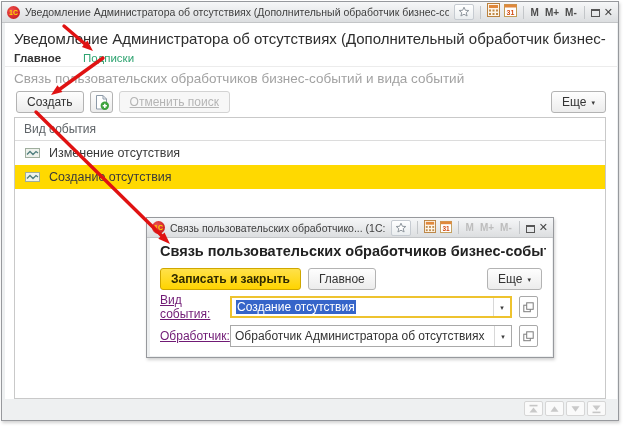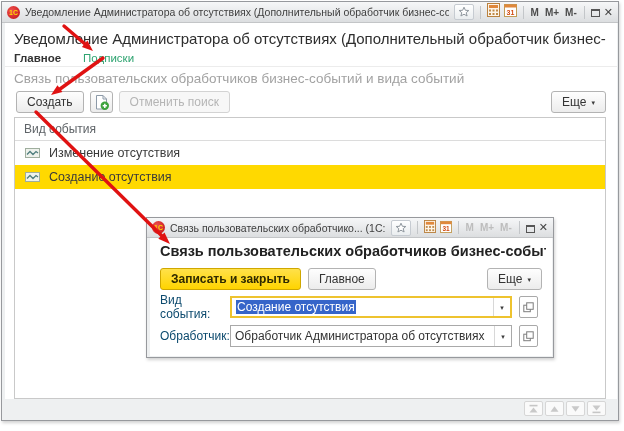--- a/index.html
+++ b/index.html
@@ -31,21 +31,21 @@
   .tab-active{font-weight:bold;color:#333;}
   .tab-link{color:#2fa471;}
   .tabs-rule{position:absolute;left:3px;top:64px;width:612px;height:1px;background:#ececec;}
   .subtitle{position:absolute;left:12px;top:69px;width:592px;font-size:13.5px;color:#a2a2a2;white-space:nowrap;}
 
   .toolbar{position:absolute;left:14px;top:89px;right:12px;height:22px;display:flex;align-items:center;gap:6px;}
   .btn{display:inline-flex;align-items:center;justify-content:center;height:22px;padding:0 10px;
     border:1px solid #b3b3b3;border-radius:3px;background:linear-gradient(#fefefe,#ececec);
     font-size:12px;color:#333;white-space:nowrap;}
   .btn.icon-only{width:23px;padding:0;}
-  .btn.disabled{color:#b5b5b5;border-color:#d3d3d3;background:#f7f7f7;}
+  .btn.disabled{color:#b5b5b5;border-color:#d3d3d3;background:#f7f7f7;text-decoration:underline;}
   .btn.primary{background:linear-gradient(#ffe14a,#ffd400);border-color:#cfa700;font-weight:bold;color:#2f2a00;}
   .spacer{flex:1;}
   .caret{font-size:7px;color:#3c3c3c;margin-left:5px;line-height:1;}
 
   .list{position:absolute;left:12px;top:115px;width:592px;height:282px;background:#fff;border:1px solid #c9c9c9;}
   .list-header{height:23px;display:flex;align-items:center;padding-left:9px;font-size:12px;color:#5f6468;
     border-bottom:1px solid #dcdcdc;}
   .list-row{height:24px;display:flex;align-items:center;gap:9px;padding-left:10px;font-size:12.5px;color:#3a3a3a;}
   .list-row.selected{background:#ffd900;}
 
@@ -54,21 +54,21 @@
     display:flex;align-items:center;justify-content:center;}
 
   
   #dialog{left:146px;top:217px;width:408px;height:141px;z-index:10;}
   #dialog .titlebar{height:20px;}
   .dlg-body{position:absolute;left:3px;top:20px;width:402px;height:118px;background:#fff;}
   .dlg-heading{position:absolute;left:10px;top:5px;width:386px;font-size:14.5px;font-weight:bold;color:#222;
     white-space:nowrap;overflow:hidden;}
   .dlg-buttons{position:absolute;left:10px;top:30px;right:10px;display:flex;align-items:center;gap:7px;}
   .field{position:absolute;left:10px;right:14px;height:22px;display:flex;align-items:center;gap:4px;}
-  .field-label{width:66px;flex:none;font-size:12px;color:#0c4a6e;}
+  .field-label{width:66px;flex:none;font-size:12px;color:#701a75;text-decoration:underline;}
   .combo{flex:1;display:flex;align-items:center;height:22px;background:#fff;border:1px solid #a9a9a9;}
   .combo.focused{border:2px solid #eec32f;}
   .combo-text{flex:1;padding:0 4px;font-size:12px;color:#333;white-space:nowrap;overflow:hidden;}
   .combo-text .sel{background:#3665c9;color:#fff;padding:0 1px;}
   .dd{width:17px;align-self:stretch;display:flex;align-items:center;justify-content:center;
     border-left:1px solid #d8d8d8;}
   .open-btn{width:19px;height:22px;flex:none;border:1px solid #a9a9a9;border-radius:2px;background:#fff;
     display:flex;align-items:center;justify-content:center;margin-left:3px;}
 
   

